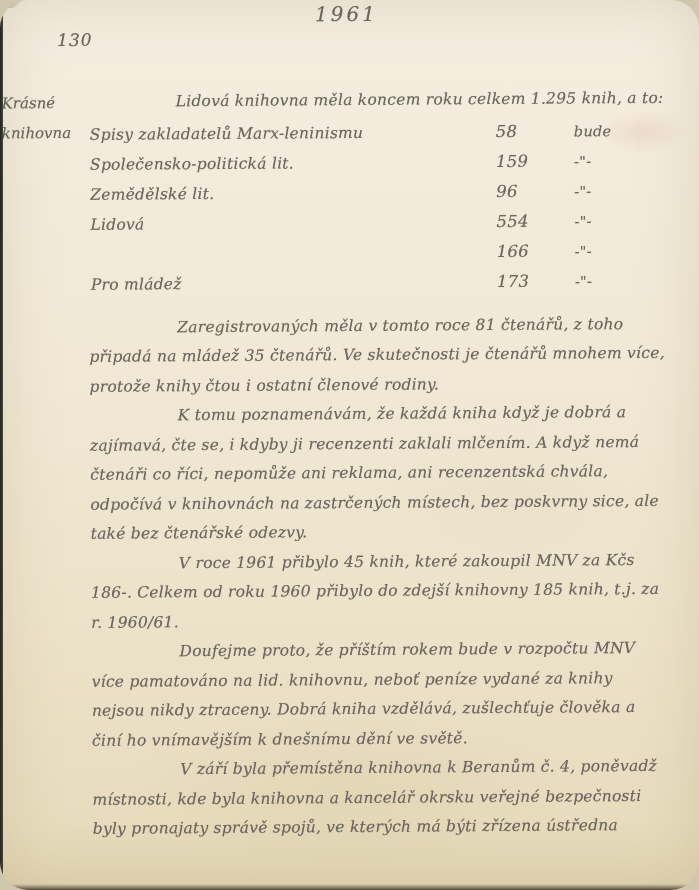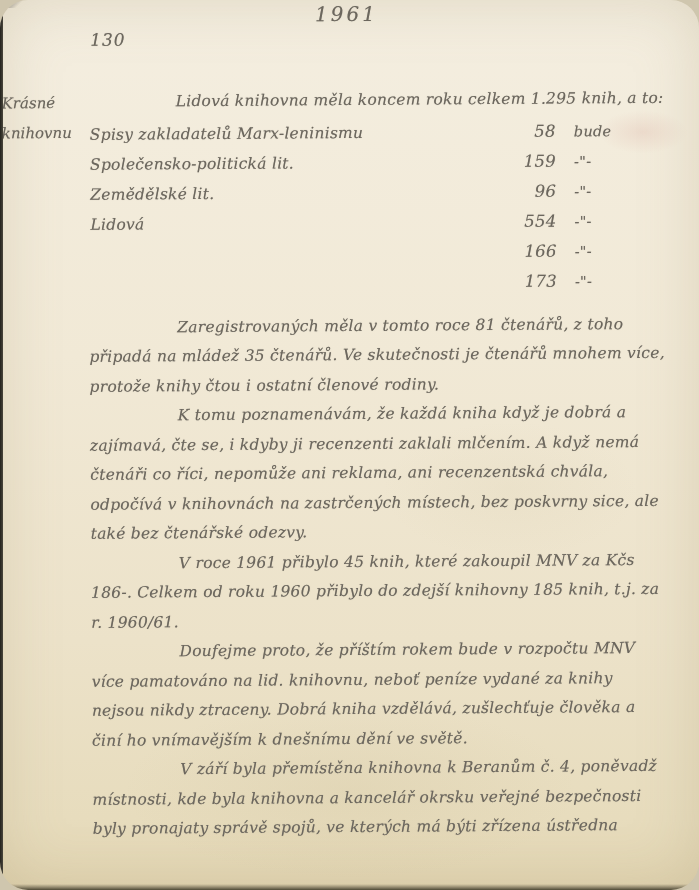--- a/index.html
+++ b/index.html
@@ -22,53 +22,53 @@
     background:radial-gradient(ellipse at center, rgba(175,158,112,0.10), rgba(175,158,112,0) 70%); }
   .stain-mid { position:absolute; left:380px; top:420px; width:260px; height:140px;
     background:radial-gradient(ellipse at center, rgba(190,175,130,0.08), rgba(190,175,130,0) 70%); }
 
   .content { position:absolute; left:0; top:0; width:699px; height:890px;
     transform:rotate(-0.4deg); transform-origin:350px 445px;
     text-shadow:0 0 0.7px rgba(108,103,94,0.55); }
 
   .year { position:absolute; left:0; top:2px; width:699px; text-align:center;
     font-size:20px; letter-spacing:3px; }
-  .pageno { position:absolute; left:60px; top:28px; font-size:17px; letter-spacing:1px;margin-left:33px; }
+  .pageno { position:absolute; left:60px; top:28px; font-size:17px; letter-spacing:1px; }
 
   .margin-note { position:absolute; left:4px; top:86px; font-size:15px; line-height:30px; }
 
   .bodytext { position:absolute; left:90px; top:86px; width:577px;
     font-size:15.5px; line-height:29.5px; letter-spacing:0.25px; }
 
   .intro { margin:0; text-indent:88px; white-space:nowrap; }
 
   .booktable { position:relative; margin-top:2px; }
   .trow { position:relative; height:30px; line-height:30px; white-space:nowrap; }
   .tlabel { position:absolute; left:2px; }
-  .tnum { position:absolute; left:408px; width:60px; text-align:right; font-size:16.5px; }
+  .tnum { position:absolute; left:408px; width:60px; text-align:left; font-size:16.5px; }
   .tunit { position:absolute; left:486px; font-size:14.5px; }
 
   .para { margin:0; text-indent:88px; }
   .para.first { margin-top:14px; }
 </style>
 </head>
 <body>
 
 <div class="page">
   <div class="stain-pink"></div>
   <div class="stain-bottom"></div>
   <div class="stain-mid"></div>
 
   <div class="content">
     <div class="year">1961</div>
     <div class="pageno">130</div>
 
     <div class="margin-note">
       <div>Krásné</div>
-      <div>knihovnu</div>
+      <div>knihovna</div>
     </div>
 
     <div class="bodytext">
       <p class="intro">Lidová knihovna měla koncem roku celkem 1.295 knih, a to:</p>
 
       <div class="booktable">
         <div class="trow">
           <span class="tlabel">Spisy zakladatelů Marx-leninismu</span>
           <span class="tnum">58</span>
           <span class="tunit">bude</span>
@@ -86,20 +86,21 @@
         <div class="trow">
           <span class="tlabel">Lidová</span>
           <span class="tnum">554</span>
           <span class="tunit">-"-</span>
         </div>
         <div class="trow">
           <span class="tnum">166</span>
           <span class="tunit">-"-</span>
         </div>
         <div class="trow">
+          <span class="tlabel">Pro mládež</span>
           <span class="tnum">173</span>
           <span class="tunit">-"-</span>
         </div>
       </div>
 
       <p class="para first">Zaregistrovaných měla v tomto roce 81 čtenářů, z toho připadá na mládež 35 čtenářů. Ve skutečnosti je čtenářů mnohem více, protože knihy čtou i ostatní členové rodiny.</p>
       <p class="para">K tomu poznamenávám, že každá kniha když je dobrá a zajímavá, čte se, i kdyby ji recenzenti zaklali mlčením. A když nemá čtenáři co říci, nepomůže ani reklama, ani recenzentská chvála, odpočívá v knihovnách na zastrčených místech, bez poskvrny sice, ale také bez čtenářské odezvy.</p>
       <p class="para">V roce 1961 přibylo 45 knih, které zakoupil MNV za Kčs 186-. Celkem od roku 1960 přibylo do zdejší knihovny 185 knih, t.j. za r. 1960/61.</p>
       <p class="para">Doufejme proto, že příštím rokem bude v rozpočtu MNV více pamatováno na lid. knihovnu, neboť peníze vydané za knihy nejsou nikdy ztraceny. Dobrá kniha vzdělává, zušlechťuje člověka a činí ho vnímavějším k dnešnímu dění ve světě.</p>
       <p class="para">V září byla přemístěna knihovna k Beranům č. 4, poněvadž místnosti, kde byla knihovna a kancelář okrsku veřejné bezpečnosti byly pronajaty správě spojů, ve kterých má býti zřízena ústředna</p>

